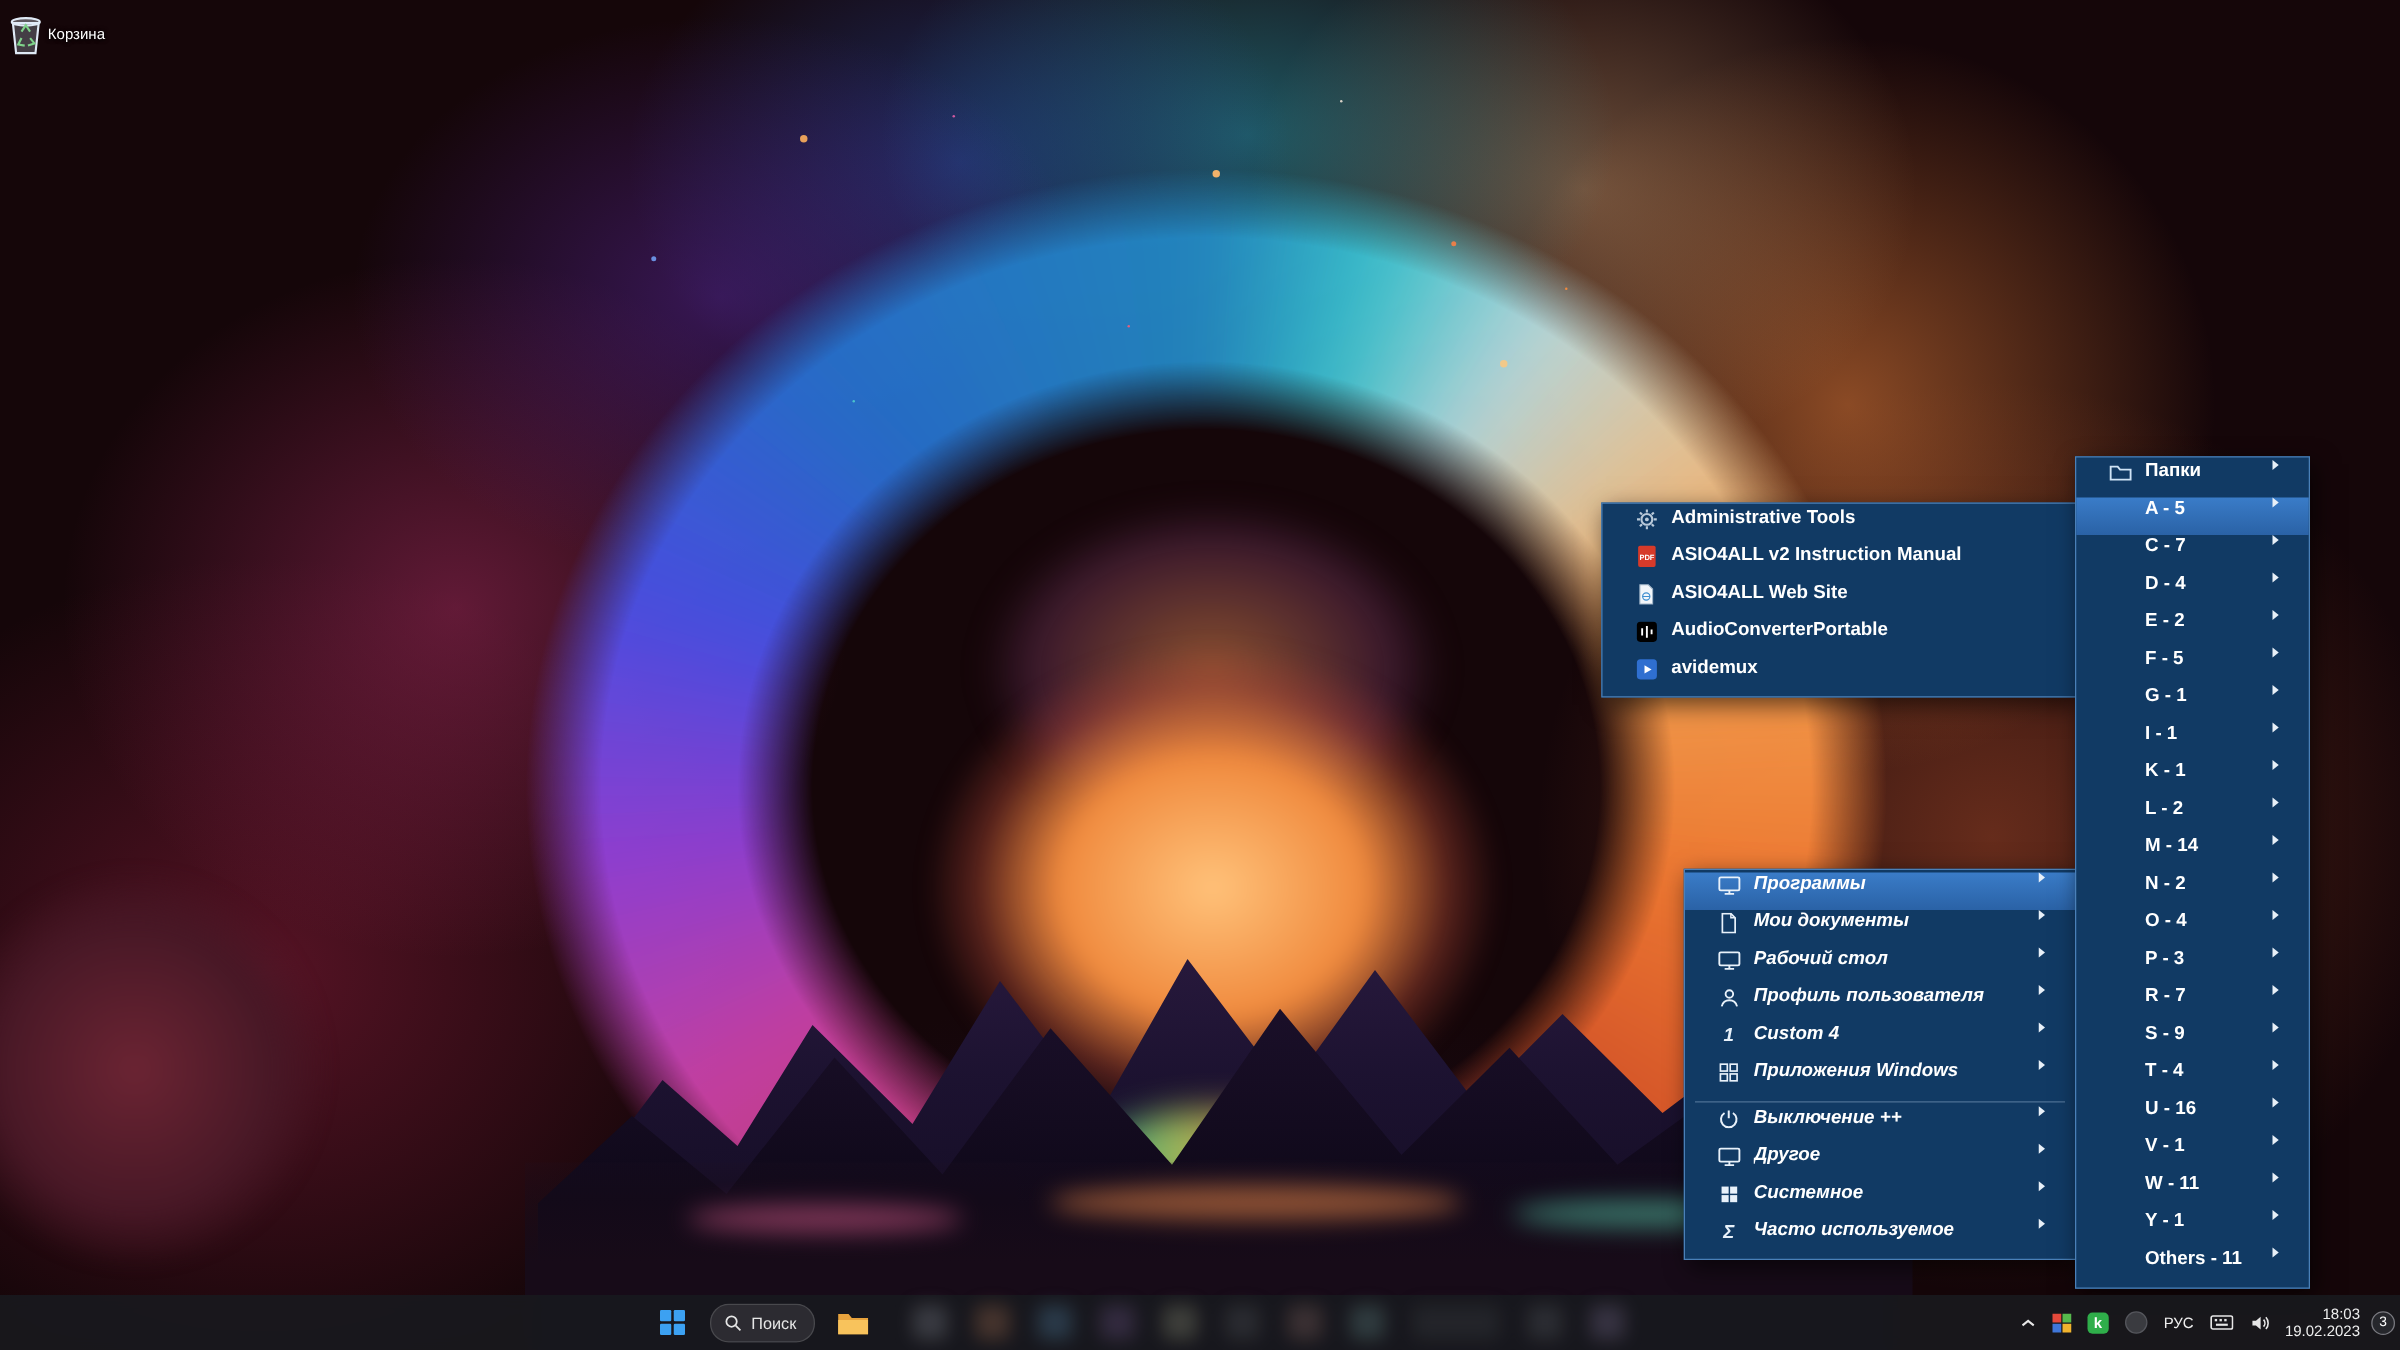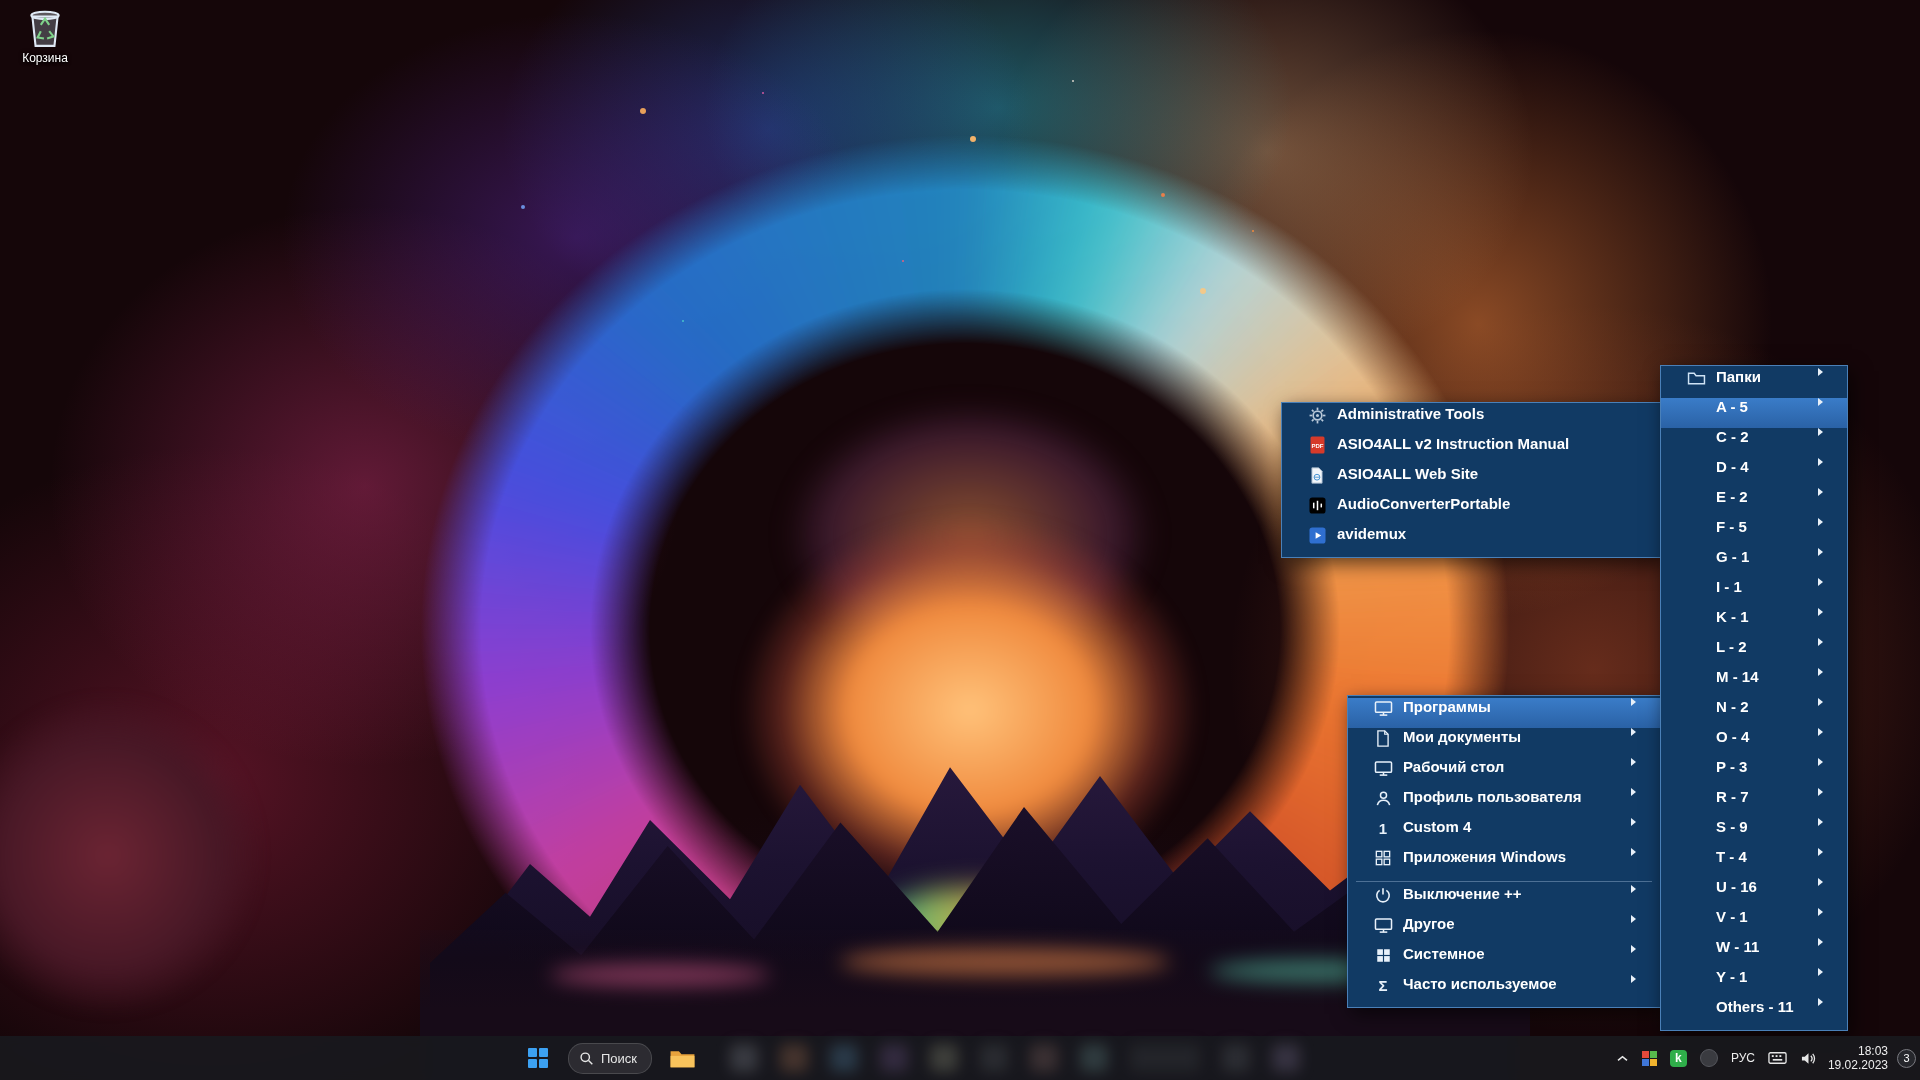--- a/index.html
+++ b/index.html
@@ -51,39 +51,39 @@
   .refl.teal{left:790px;top:30px;width:220px;height:22px;background:#58c8a8;}
   .fg-left{position:absolute;left:-90px;top:420px;width:660px;height:640px;
     background:radial-gradient(closest-side at 30% 68%, #6b2433, #481826 55%, rgba(40,12,24,0) 78%);
     filter:blur(6px);}
   .specks{position:absolute;left:640px;top:108px;width:6px;height:6px;border-radius:50%;background:#e8a05a;
     box-shadow:330px 28px 0 0 #f2b26a, 520px 84px 0 -1px #e87f4a, 120px -18px 0 -2px #cf5aa0,
       -120px 96px 0 -1px #6a8fe0, 560px 180px 0 0 #f2c98a, 40px 210px 0 -2px #49c2cc,
       430px -30px 0 -2px #d8d2c8, 260px 150px 0 -2px #e06080, 610px 120px 0 -2px #f08a3e;}
 
   
-  .desk-icon{position:absolute;left:6px;top:6px;width:78px;display:flex;flex-direction:column;
+  .desk-icon{position:absolute;left:6px;top:6px;width:78px;display:flex;flex-direction:row;
     align-items:center;gap:3px;cursor:default;}
   .desk-icon .lbl{color:#fff;font-size:12px;text-shadow:0 1px 3px #000, 0 0 4px rgba(0,0,0,.8);}
 
   
   .menu{position:absolute;background:#113a64;border:1px solid #4a80b8;box-sizing:border-box;
     box-shadow:4px 6px 18px rgba(0,0,0,.6);color:#fff;font-size:15px;font-weight:700;
     padding:2px 0;z-index:20;}
   .mi{display:flex;align-items:flex-start;height:30px;padding:0 24px;gap:9px;white-space:nowrap;}
   .mi.hl{background:linear-gradient(#3a7cc8,#2a62a6);}
   .mi .ico{width:22px;height:20px;display:flex;align-items:center;justify-content:center;flex:0 0 22px;}
   .mi .lbl{flex:1;overflow:hidden;text-overflow:ellipsis;}
   .arr{width:0;height:0;border-left:5px solid #e8f0f8;border-top:4px solid transparent;
     border-bottom:4px solid transparent;flex:0 0 auto;}
   .sep{height:7px;position:relative;}
   .sep::after{content:"";position:absolute;left:8px;right:8px;top:3px;height:1px;background:rgba(190,215,240,.35);}
   .glyph{font-size:15px;font-weight:700;color:#e8f1fa;line-height:1;}
   #menu-programs-list{left:1281px;top:402px;width:380px;z-index:22;}
-  #menu-start{left:1347px;top:695px;width:314px;z-index:21;}
+  #menu-start{left:1347px;top:695px;width:314px;z-index:21;font-style:italic;}
   #menu-folders{left:1660px;top:365px;width:188px;z-index:22;}
 
   
   .taskbar{position:absolute;left:0;bottom:0;width:100%;height:44px;
     background:rgba(24,25,30,.90);backdrop-filter:blur(6px);z-index:30;}
   .tb-left{position:absolute;left:518px;top:0;height:100%;display:flex;align-items:center;gap:10px;justify-content:space-between;}
   .tb-btn{width:40px;height:40px;border:none;background:transparent;border-radius:6px;
     display:flex;align-items:center;justify-content:center;padding:0;cursor:pointer;}
   .winlogo{display:grid;grid-template-columns:9px 9px;grid-template-rows:9px 9px;gap:2px;}
   .winlogo span{background:#3ca1f2;border-radius:1px;}
@@ -367,21 +367,21 @@
       <span class="lbl">Папки</span>
       <span class="arr"></span>
     </div>
     <div class="mi hl">
         <span class="ico"></span>
         <span class="lbl">A - 5</span>
         <span class="arr"></span>
       </div>
     <div class="mi">
         <span class="ico"></span>
-        <span class="lbl">C - 2</span>
+        <span class="lbl">C - 7</span>
         <span class="arr"></span>
       </div>
     <div class="mi">
         <span class="ico"></span>
         <span class="lbl">D - 4</span>
         <span class="arr"></span>
       </div>
     <div class="mi">
         <span class="ico"></span>
         <span class="lbl">E - 2</span>

